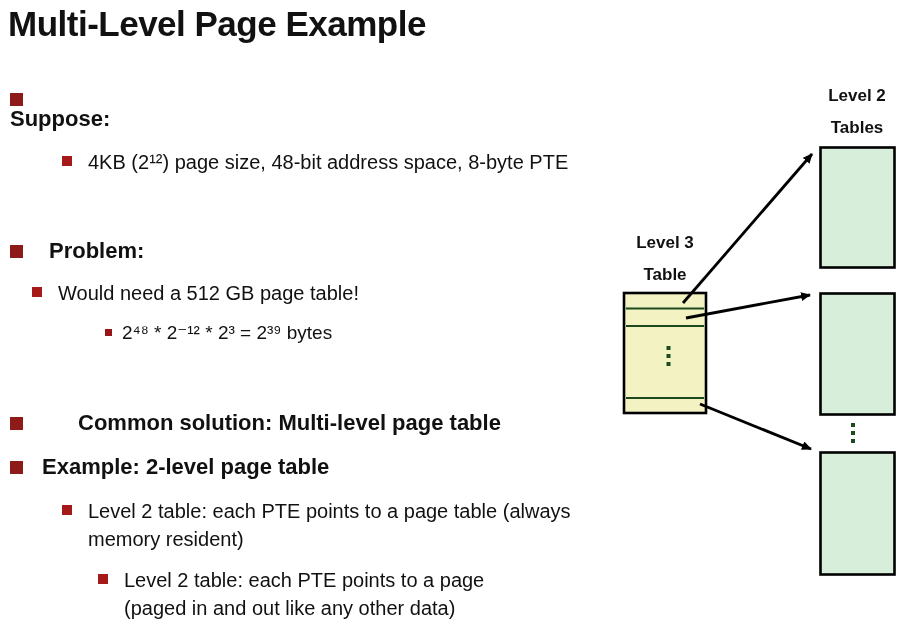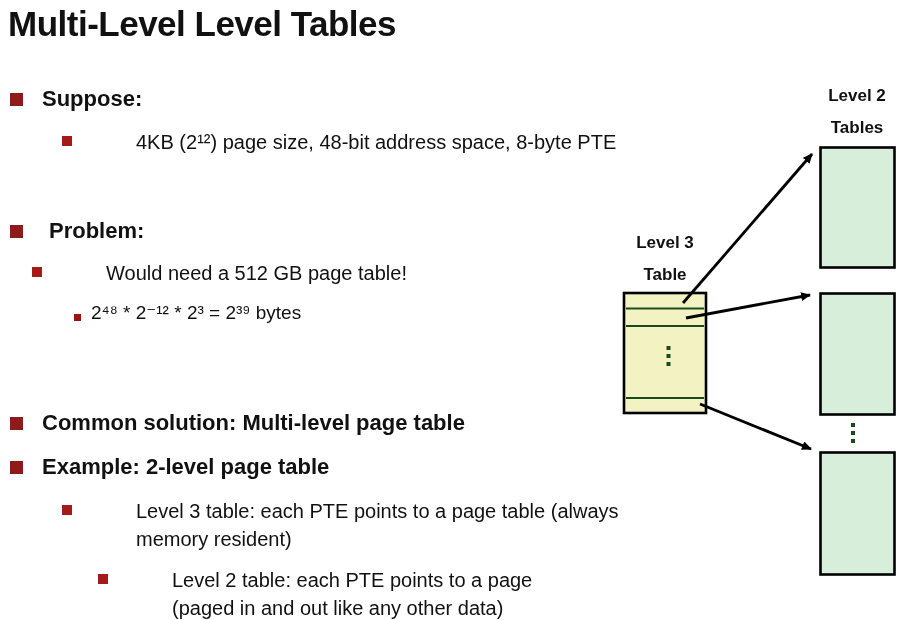--- a/index.html
+++ b/index.html
@@ -31,23 +31,23 @@
   }
   .b-row .sq {
     flex: 0 0 auto;
     background: var(--bullet-red, #9a1616);
   }
   .b-row .tx {
     white-space: pre-line;
   }
   .b-row.lvl1 { padding-left: 10px; font-size: 22px; font-weight: 700; line-height: 26px; }
   .b-row.lvl1 .sq { width: 13px; height: 13px; margin-top: 7px; margin-right: 19px; background: var(--bullet-red-l1, #8e1a1a); }
-  .b-row.lvl2 { padding-left: 62px; font-size: 20px; font-weight: 400; line-height: 28px; gap: 48px; }
+  .b-row.lvl2 { padding-left: 62px; font-size: 20px; font-weight: 400; line-height: 28px; }
   .b-row.lvl2 .sq { width: 10px; height: 10px; margin-top: 8px; margin-right: 16px; background: var(--bullet-red-l2, #a51919); }
-  .b-row.lvl3 { padding-left: 74px; font-size: 19px; font-weight: 400; line-height: 26px; align-items: center; }
+  .b-row.lvl3 { padding-left: 105px; font-size: 19px; font-weight: 400; line-height: 26px; }
   .b-row.lvl3 .sq { width: 7px; height: 7px; margin-top: 9px; margin-right: 10px; background: var(--bullet-red-l3, #9a1616); }
 
   .diagram {
     position: absolute;
     left: 0; top: 0;
     width: 910px; height: 620px;
     pointer-events: none;
   }
   .diagram svg { position: absolute; left: 0; top: 0; }
   .diag-label {
@@ -58,54 +58,54 @@
     text-align: center;
     white-space: pre-line;
     color: var(--text, #111111);
   }
   .lvl2-label { left: 812px; top: 80px; width: 90px; }
   .lvl1-label { left: 620px; top: 227px; width: 90px; }
 </style>
 </head>
 <body>
 
-<div class="slide-title">Multi-Level Level Tables</div>
+<div class="slide-title">Multi-Level Page Example</div>
 
 <div class="bullet-list">
-    <div class="b-row lvl1 bold" style="margin-top: 36px;">
+    <div class="b-row lvl1 bold" style="margin-top: 36px; flex-direction: column;">
       <span class="sq"></span>
       <span class="tx">Suppose:</span>
     </div>
     <div class="b-row lvl2" style="margin-top: 16px;">
       <span class="sq"></span>
       <span class="tx">4KB (2¹²) page size, 48-bit address space, 8-byte PTE</span>
     </div>
     <div class="b-row lvl1 bold" style="margin-top: 62px; gap: 7px;">
       <span class="sq"></span>
       <span class="tx">Problem:</span>
     </div>
     <div class="b-row lvl2" style="margin-top: 15px; padding-left: 32px;">
       <span class="sq"></span>
       <span class="tx">Would need a 512 GB page table!</span>
     </div>
     <div class="b-row lvl3" style="margin-top: 13px;">
       <span class="sq"></span>
       <span class="tx">2⁴⁸ * 2⁻¹² * 2³ = 2³⁹ bytes</span>
     </div>
-    <div class="b-row lvl1 bold" style="margin-top: 84px;">
+    <div class="b-row lvl1 bold" style="margin-top: 64px; gap: 36px;">
       <span class="sq"></span>
       <span class="tx">Common solution: Multi-level page table</span>
     </div>
     <div class="b-row lvl1 bold" style="margin-top: 18px;">
       <span class="sq"></span>
       <span class="tx">Example: 2-level page table</span>
     </div>
     <div class="b-row lvl2" style="margin-top: 17px;">
       <span class="sq"></span>
-      <span class="tx">Level 3 table: each PTE points to a page table (always
+      <span class="tx">Level 2 table: each PTE points to a page table (always
 memory resident)</span>
     </div>
     <div class="b-row lvl2" style="margin-top: 13px; margin-left: 36px;">
       <span class="sq"></span>
       <span class="tx">Level 2 table: each PTE points to a page
 (paged in and out like any other data)</span>
     </div>
   </div>
 
 <div class="diagram">

